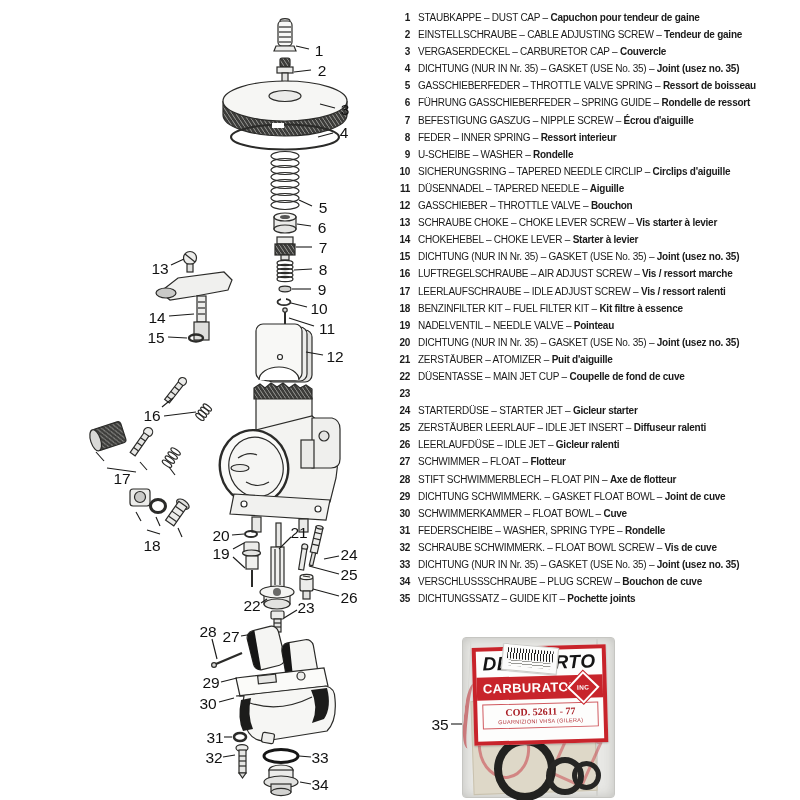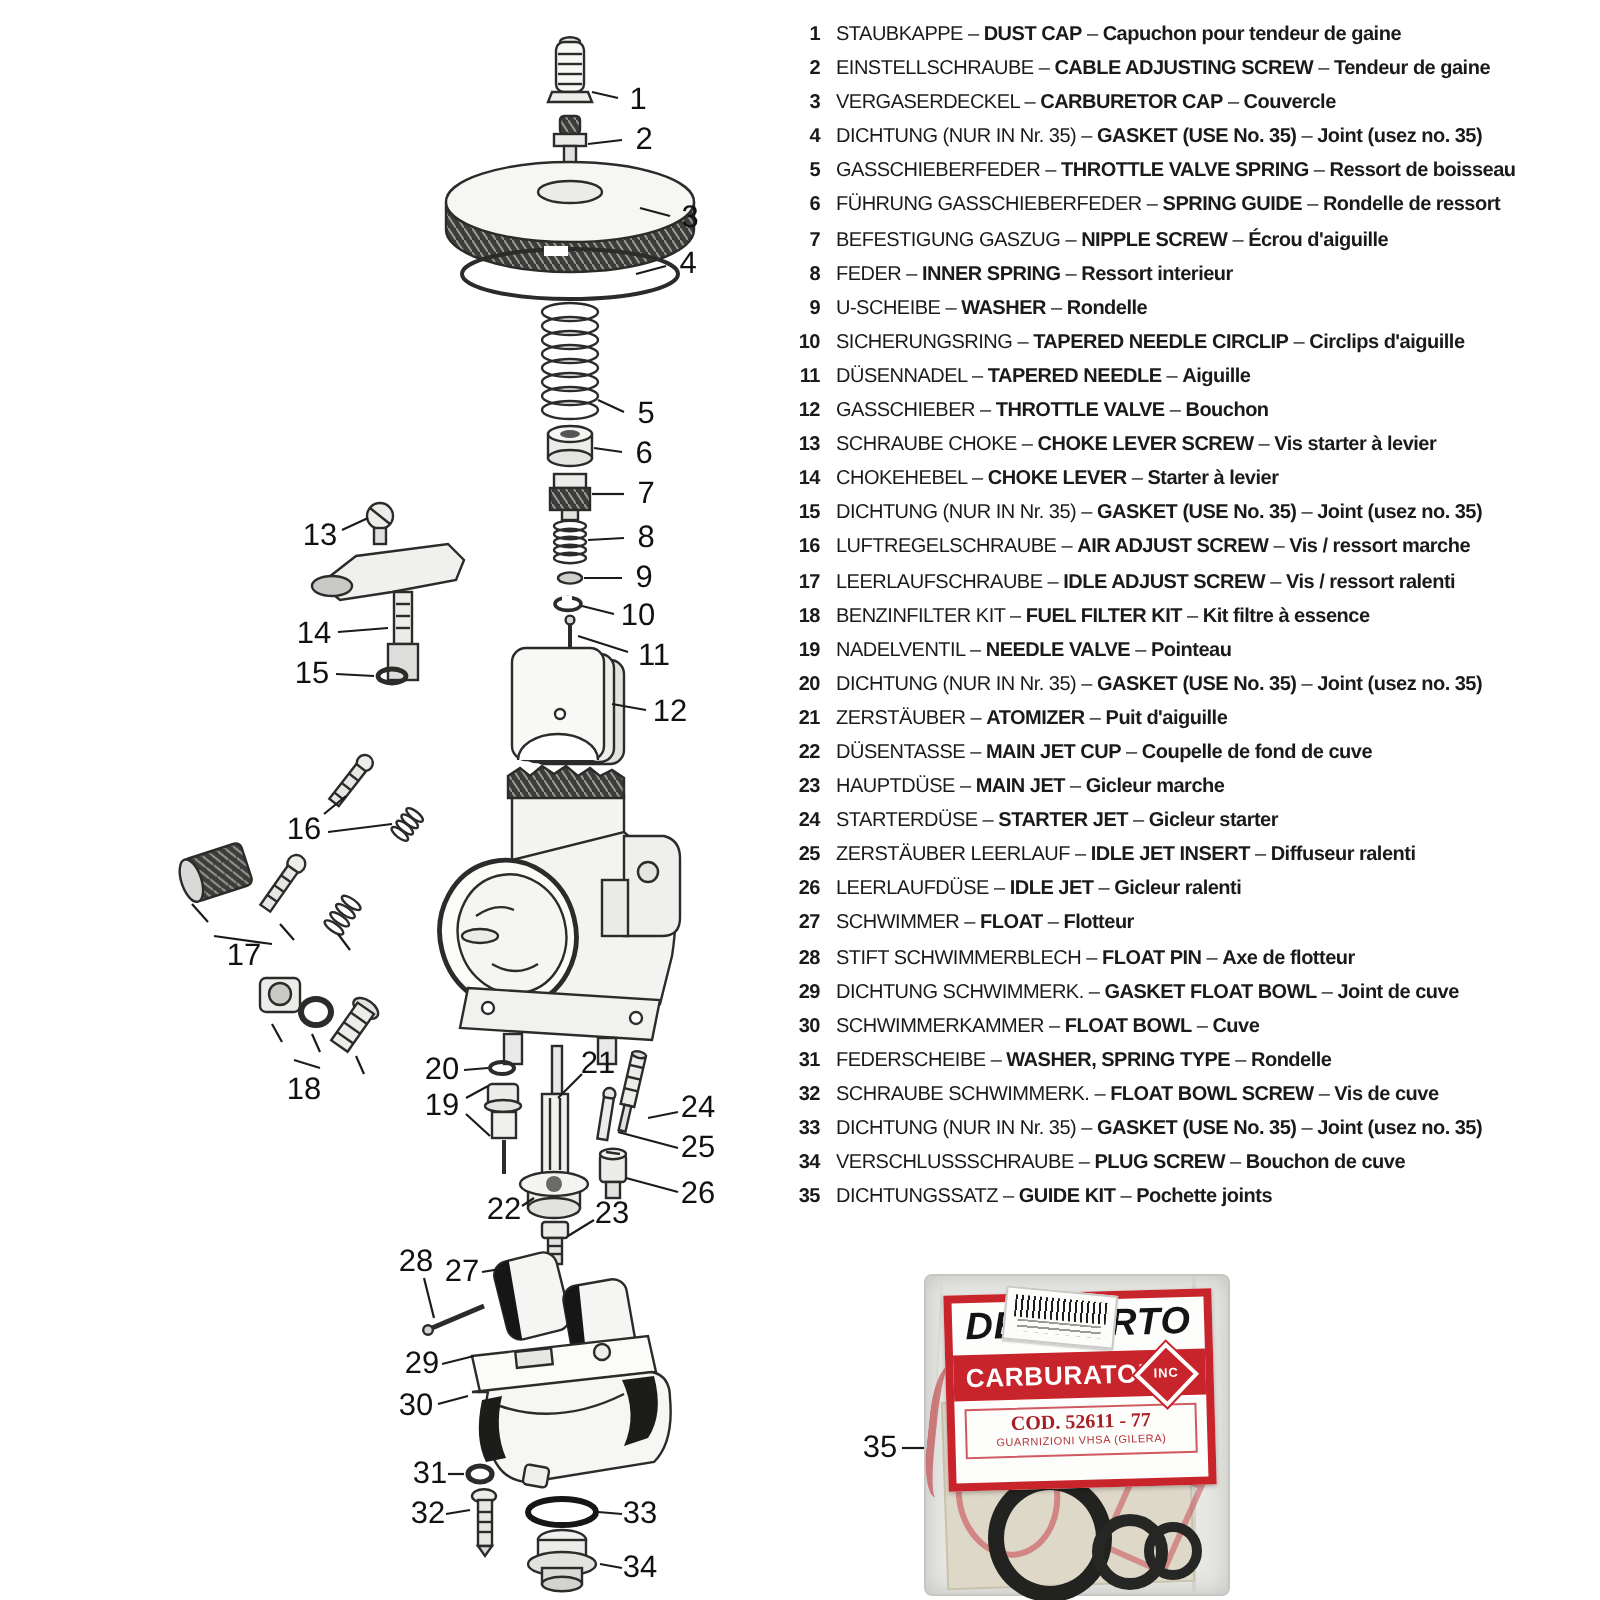--- a/index.html
+++ b/index.html
@@ -5,21 +5,21 @@
   html,body{margin:0;padding:0;}
   body{width:800px;height:800px;position:relative;background:#ffffff;overflow:hidden;
        font-family:"Liberation Sans",sans-serif;color:#1a1a1a;}
   
   #parts-list{position:absolute;left:394px;top:9px;width:302px;}
   .prow{position:relative;height:17.1px;line-height:17.1px;white-space:nowrap;
         font-size:10px;letter-spacing:-0.25px;}
   .prow .num{position:absolute;left:0;width:16px;text-align:right;font-weight:700;}
   .prow .txt{position:absolute;left:24px;}
   .prow .de{font-weight:400;}
-  .prow .en{font-weight:700;}
+  .prow .en{font-weight:400;}
   .prow .fr{font-weight:700;margin-top:40px;}
   
   #diagram{position:absolute;left:0;top:0;width:800px;height:800px;}
   .callout-num{font-family:"Liberation Sans",sans-serif;font-size:15.5px;fill:#111;}
   
   #package{position:absolute;left:462px;top:637px;width:153px;height:161px;}
   .bag{position:absolute;inset:0;border-radius:4px;
        background:linear-gradient(140deg,#f0f0ee 0%,#e3e3e0 45%,#ececе9 70%,#e6e6e3 100%);
        background-color:#e8e8e5;border:1px solid #c6c6c2;
        box-shadow:inset 0 0 12px rgba(120,120,115,.35);}
@@ -505,21 +505,20 @@
     <div class="prow">
       <span class="num">21</span>
       <span class="txt"><span class="de">ZERSTÄUBER</span><span> – </span><span class="en">ATOMIZER</span><span> – </span><span class="fr">Puit d'aiguille</span></span>
     </div>
     <div class="prow">
       <span class="num">22</span>
       <span class="txt"><span class="de">DÜSENTASSE</span><span> – </span><span class="en">MAIN JET CUP</span><span> – </span><span class="fr">Coupelle de fond de cuve</span></span>
     </div>
     <div class="prow">
       <span class="num">23</span>
-      <span class="txt"><span class="de">HAUPTDÜSE</span><span> – </span><span class="en">MAIN JET</span><span> – </span><span class="fr">Gicleur marche</span></span>
     </div>
     <div class="prow">
       <span class="num">24</span>
       <span class="txt"><span class="de">STARTERDÜSE</span><span> – </span><span class="en">STARTER JET</span><span> – </span><span class="fr">Gicleur starter</span></span>
     </div>
     <div class="prow">
       <span class="num">25</span>
       <span class="txt"><span class="de">ZERSTÄUBER LEERLAUF</span><span> – </span><span class="en">IDLE JET INSERT</span><span> – </span><span class="fr">Diffuseur ralenti</span></span>
     </div>
     <div class="prow">

